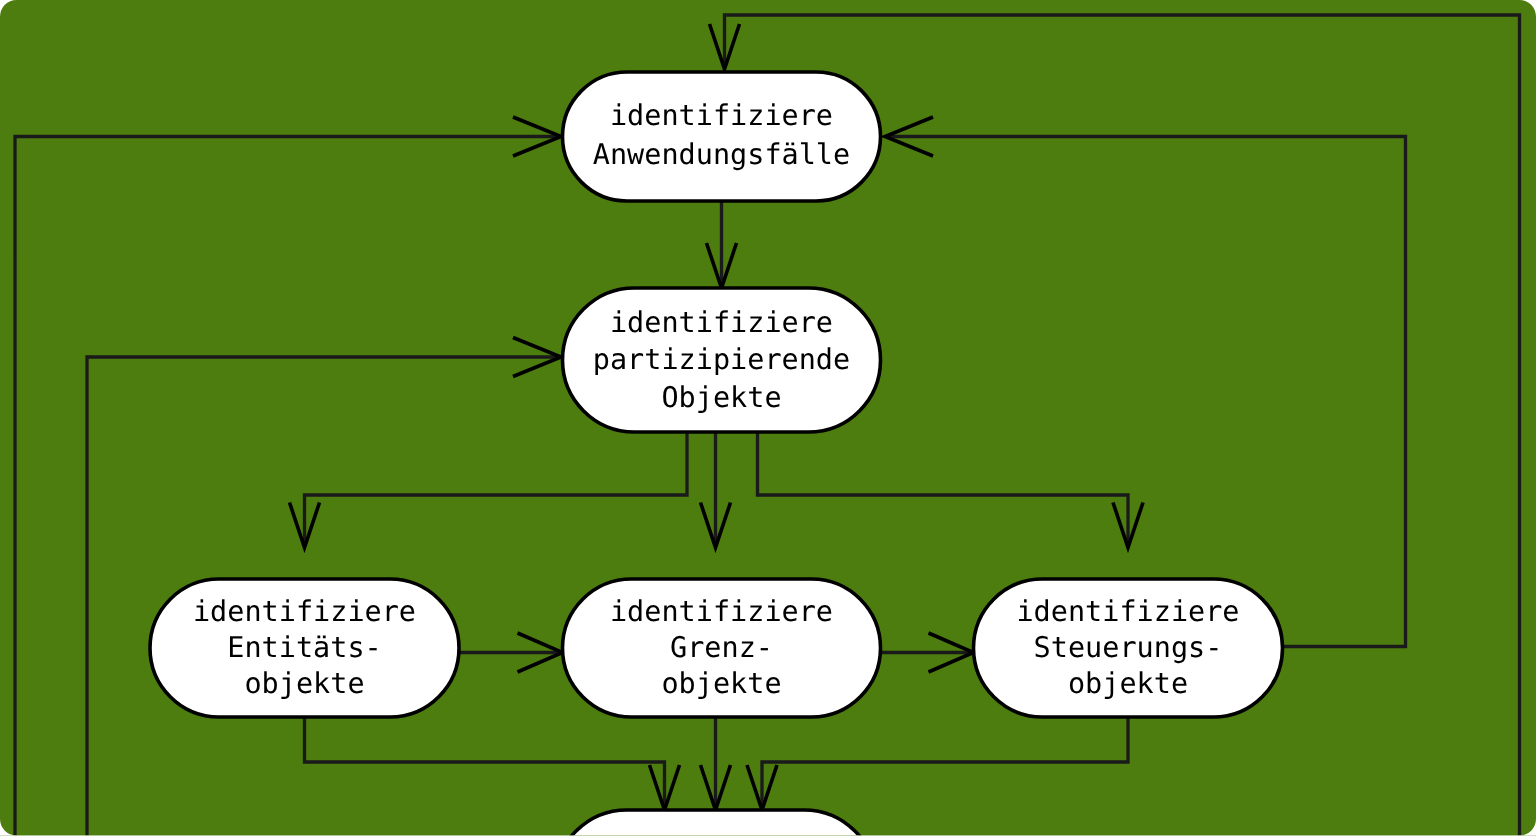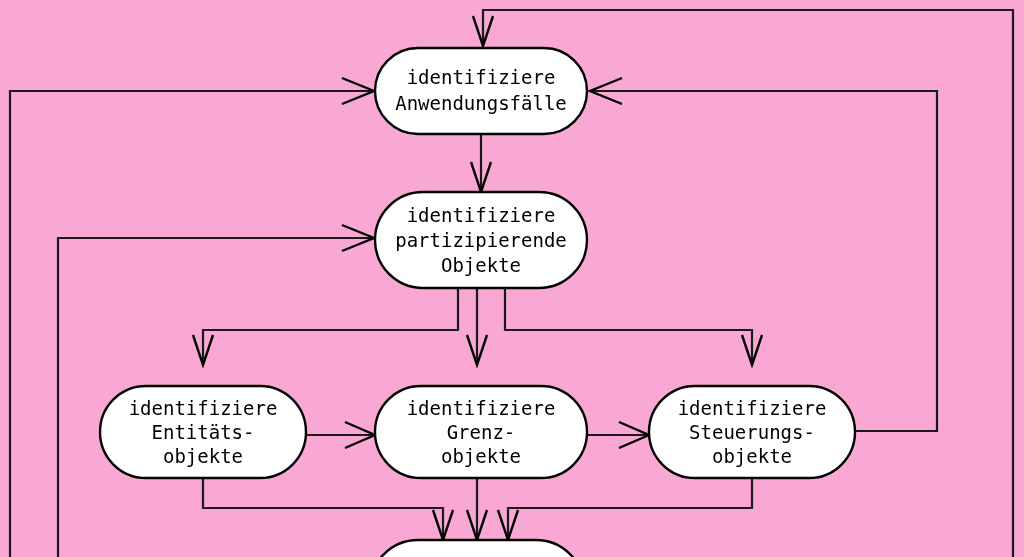--- a/index.html
+++ b/index.html
@@ -4,22 +4,23 @@
 <style>
   html, body {
     margin: 0;
     padding: 0;
     background: #ffffff;
   }
   #canvas-wrap {
     position: relative;
     width: 1024px;
     height: 557px;
-    background: #f9a8d4;
+    background: #4d7c0f;
     overflow: hidden;
+    border-radius: 11px;
   }
   svg#flow {
     display: block;
     width: 1024px;
     height: 557px;
   }
   .node-shape {
     fill: #ffffff;
     stroke: #000000;
     stroke-width: 2.4;

